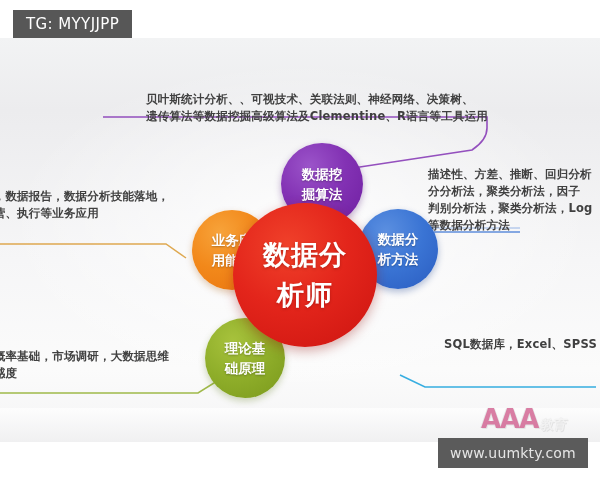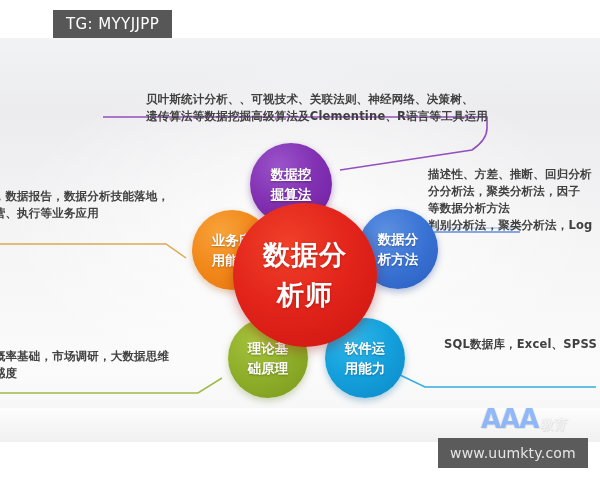--- a/index.html
+++ b/index.html
@@ -14,31 +14,31 @@
   .bg-vig{position:absolute;left:0;top:38px;width:600px;height:404px;
      background:radial-gradient(ellipse 70% 60% at 50% 48%,rgba(255,255,255,.85) 0%,rgba(255,255,255,0) 70%);}
   .bg-bottom{position:absolute;left:0;top:408px;width:600px;height:34px;
      background:linear-gradient(180deg,#fdfdfd 0%,#f0f0f1 100%);}
   .bg-white-strip{position:absolute;left:0;top:442px;width:600px;height:38px;background:#ffffff;}
   .top-white{position:absolute;left:0;top:0;width:600px;height:38px;background:#ffffff;}
 
   
   .tg-tag{position:absolute;left:13px;top:10px;height:28px;
      background:#575757;color:#ffffff;display:flex;align-items:center;
-     padding:0 13px;font-size:15px;letter-spacing:.4px;z-index:40;margin-left:40px;}
+     padding:0 13px;font-size:15px;letter-spacing:.4px;z-index:40;}
 
   
   .url-tag{position:absolute;left:438px;top:438px;height:30px;
      background:#5b5b5b;color:#e5e5e5;display:flex;align-items:center;
      padding:0 12px;font-size:14px;z-index:40;letter-spacing:.2px;}
 
   
   .wm{position:absolute;left:481px;top:404px;z-index:30;
       display:flex;align-items:flex-end;gap:3px;opacity:.55;}
-  .wm-a{font-size:26px;font-weight:700;color:#3b82f6;letter-spacing:-1px;
+  .wm-a{font-size:26px;font-weight:700;color:#be185d;letter-spacing:-1px;
         text-shadow:0 0 1px #c9c9c9,1px 1px 0 #d8d8d8,-1px 0 0 #dcdcdc;}
   .wm-cn{font-size:13px;font-weight:700;color:#efefef;
         text-shadow:0 0 1px #c4c4c4,1px 1px 0 #d4d4d4;
         transform:skewX(-10deg);}
 
   
   #lines{position:absolute;left:0;top:0;width:600px;height:480px;z-index:5;}
 
   
   .txt{position:absolute;z-index:12;color:#404040;font-weight:700;
@@ -51,30 +51,30 @@
   #t-bleft{top:348px;}
   #t-bright{left:444px;top:336px;}
 
   
   .petal{position:absolute;border-radius:50%;z-index:20;
      display:flex;flex-direction:column;align-items:center;justify-content:center;
      color:#ffffff;font-weight:700;font-size:13.5px;line-height:20px;
      text-shadow:0 1px 2px rgba(0,0,0,.28);}
   .petal span{display:block;}
 
-  #p-purple{left:250px;top:143px;width:82px;height:82px;
+  #p-purple{left:281px;top:143px;width:82px;height:82px;
      background:radial-gradient(circle at 35% 28%,#9b54c9 0%,#8332b4 45%,#6e1ea0 100%);
-     box-shadow:0 3px 7px rgba(80,20,120,.35);text-decoration:underline;}
+     box-shadow:0 3px 7px rgba(80,20,120,.35);}
   #p-blue{left:358px;top:209px;width:80px;height:80px;
      background:radial-gradient(circle at 35% 28%,#5b8fe0 0%,#3a74d4 48%,#2a5cc0 100%);
      box-shadow:0 3px 7px rgba(25,60,140,.33);}
   #p-cyan{left:325px;top:318px;width:80px;height:80px;
      background:radial-gradient(circle at 35% 28%,#2fb6e8 0%,#14a0dc 48%,#0b88c6 100%);
      box-shadow:0 3px 7px rgba(10,110,160,.33);}
-  #p-green{left:228px;top:318px;width:80px;height:80px;
+  #p-green{left:205px;top:318px;width:80px;height:80px;
      background:radial-gradient(circle at 35% 28%,#a7c23c 0%,#8fae2a 48%,#7a991c 100%);
      box-shadow:0 3px 7px rgba(90,120,20,.3);}
   #p-orange{left:192px;top:210px;width:80px;height:80px;
      background:radial-gradient(circle at 35% 28%,#f7a33a 0%,#f2881a 48%,#e97410 100%);
      box-shadow:0 3px 7px rgba(170,90,10,.3);}
 
   
   #center{position:absolute;left:233px;top:203px;width:144px;height:144px;
      border-radius:50%;z-index:25;
      background:radial-gradient(circle at 38% 30%,#f0412a 0%,#e3251b 45%,#cc1410 100%);
@@ -105,22 +105,22 @@
   </svg>
 
   <div class="txt" id="t-top">
     <div>贝叶斯统计分析、、可视技术、关联法则、神经网络、决策树、</div>
     <div>遗传算法等数据挖掘高级算法及Clementine、R语言等工具运用</div>
   </div>
 
   <div class="txt" id="t-right">
     <div>描述性、方差、推断、回归分析</div>
     <div>分分析法，聚类分析法，因子</div>
+    <div>判别分析法，聚类分析法，Log</div>
     <div>等数据分析方法</div>
-    <div>判别分析法，聚类分析法，Log</div>
   </div>
 
   <div class="txt clipL" id="t-left">
     <div>作，数据报告，数据分析技能落地，</div>
     <div>运营、执行等业务应用</div>
   </div>
 
   <div class="txt clipL" id="t-bleft">
     <div>学概率基础，市场调研，大数据思维</div>
     <div>敏感度</div>
@@ -133,24 +133,20 @@
   <div class="petal" id="p-purple">
     <span>数据挖</span>
     <span>掘算法</span>
   </div>
 
   <div class="petal" id="p-blue">
     <span>数据分</span>
     <span>析方法</span>
   </div>
 
-  <div class="petal" id="p-cyan">
-    <span>软件运</span>
-    <span>用能力</span>
-  </div>
 
   <div class="petal" id="p-green">
     <span>理论基</span>
     <span>础原理</span>
   </div>
 
   <div class="petal" id="p-orange">
     <span>业务应</span>
     <span>用能力</span>
   </div>

